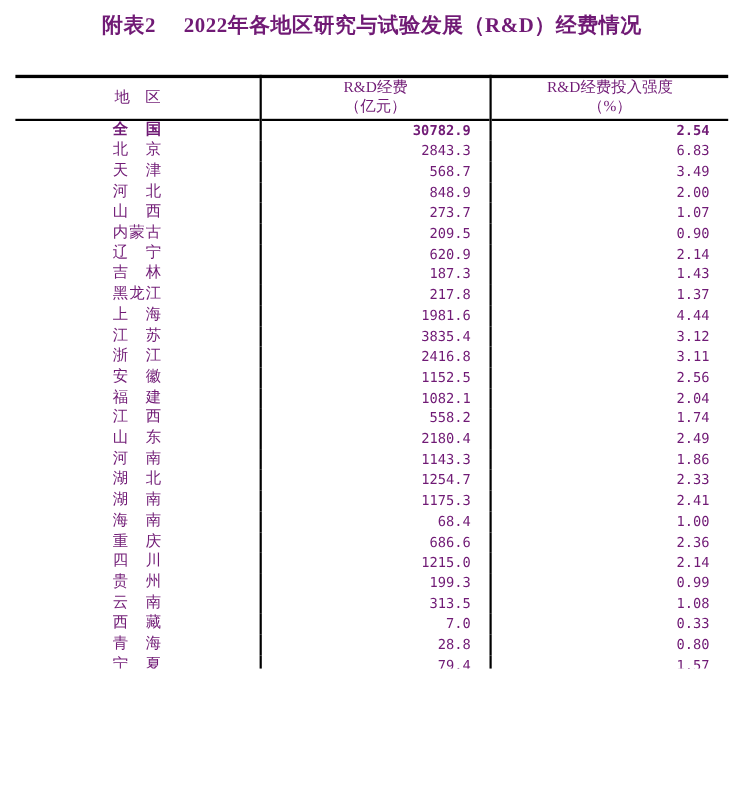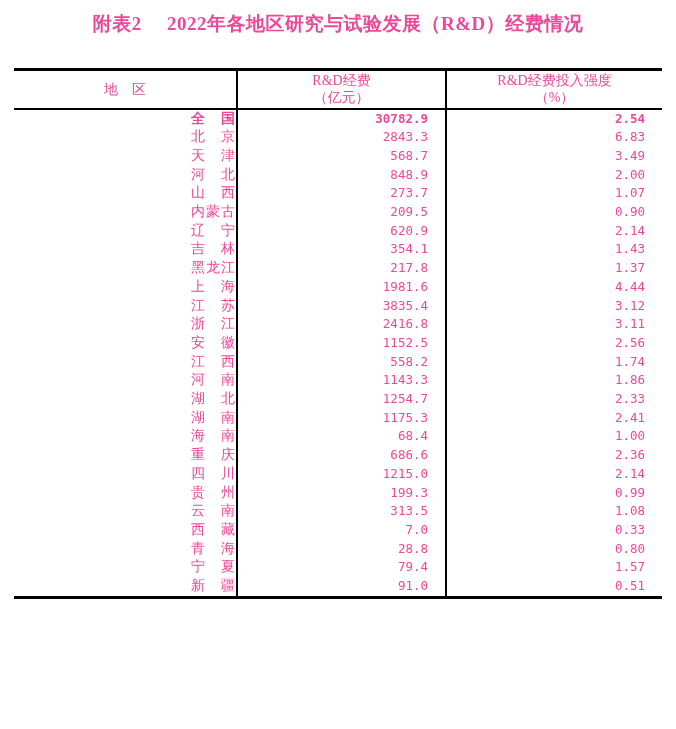--- a/index.html
+++ b/index.html
@@ -1,21 +1,21 @@
 <!DOCTYPE html>
 <html><head>
 <meta charset="utf-8">
 <style>
   html, body { margin: 0; padding: 0; background: #ffffff; }
   .page {
     position: relative;
     width: 676px;
     height: 608px;
     background: #ffffff;
-    color: #ec4899;
+    color: #701a75;
     font-family: "Liberation Serif", "DejaVu Serif", serif;
     overflow: hidden;
   }
   .title {
     padding-top: 12px;
     text-align: center;
     font-weight: bold;
     font-size: 19px;
     line-height: 24px;
     letter-spacing: 0.5px;
@@ -47,21 +47,21 @@
   th + th, td + td { border-left: 2px solid #000; }
 
   tbody td {
     height: 18.7px;
     line-height: 18.7px;
     padding: 0;
     font-size: 14px;
     white-space: nowrap;
     overflow: hidden;
   }
-  td.region { text-align: right; letter-spacing: 1px; }
+  td.region { text-align: center; letter-spacing: 1px; }
   td.num {
     text-align: right;
     padding-right: 17px;
     font-family: "DejaVu Sans Mono", monospace;
     font-size: 12.5px;
   }
   tr.bold td { font-weight: bold; }
 </style>
 </head>
 <body>
@@ -123,21 +123,21 @@
     <td class="num">209.5</td>
     <td class="num">0.90</td>
   </tr>
         <tr class="data-row">
     <td class="region">辽　宁</td>
     <td class="num">620.9</td>
     <td class="num">2.14</td>
   </tr>
         <tr class="data-row">
     <td class="region">吉　林</td>
-    <td class="num">354.1</td>
+    <td class="num">187.3</td>
     <td class="num">1.43</td>
   </tr>
         <tr class="data-row">
     <td class="region">黑龙江</td>
     <td class="num">217.8</td>
     <td class="num">1.37</td>
   </tr>
         <tr class="data-row">
     <td class="region">上　海</td>
     <td class="num">1981.6</td>
@@ -152,25 +152,35 @@
     <td class="region">浙　江</td>
     <td class="num">2416.8</td>
     <td class="num">3.11</td>
   </tr>
         <tr class="data-row">
     <td class="region">安　徽</td>
     <td class="num">1152.5</td>
     <td class="num">2.56</td>
   </tr>
         <tr class="data-row">
+    <td class="region">福　建</td>
+    <td class="num">1082.1</td>
+    <td class="num">2.04</td>
+  </tr>
+        <tr class="data-row">
     <td class="region">江　西</td>
     <td class="num">558.2</td>
     <td class="num">1.74</td>
   </tr>
         <tr class="data-row">
+    <td class="region">山　东</td>
+    <td class="num">2180.4</td>
+    <td class="num">2.49</td>
+  </tr>
+        <tr class="data-row">
     <td class="region">河　南</td>
     <td class="num">1143.3</td>
     <td class="num">1.86</td>
   </tr>
         <tr class="data-row">
     <td class="region">湖　北</td>
     <td class="num">1254.7</td>
     <td class="num">2.33</td>
   </tr>
         <tr class="data-row">

